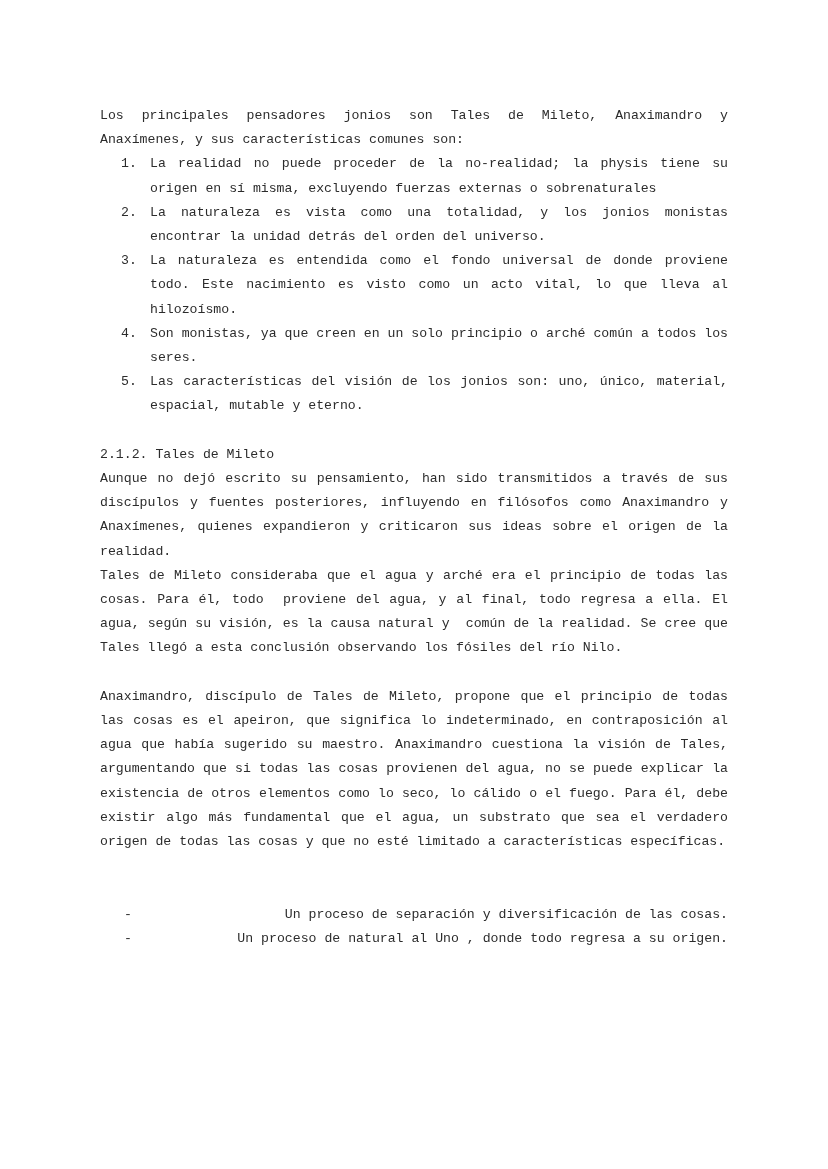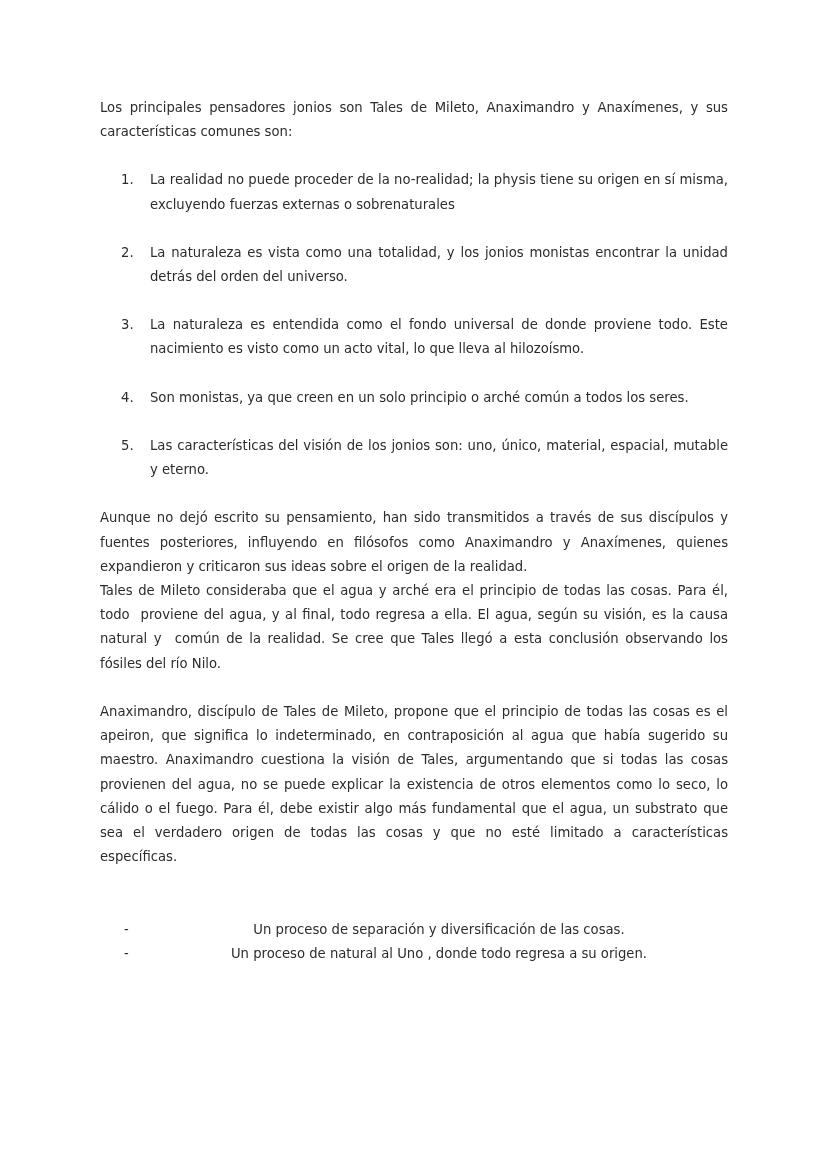--- a/index.html
+++ b/index.html
@@ -14,29 +14,30 @@
     position: relative;
     width: 828px;
     height: 1169px;
     background: #ffffff;
     overflow: hidden;
     box-sizing: border-box;
   }
   .doc-body {
     position: absolute;
     left: 100px;
-    top: 96px;
+    top: 104px;
     width: 628px;
     color: #2c2c2c;
     font-size: 13.2px;
     line-height: 24.2px;
     text-align: justify;
     text-justify: inter-word;
     -webkit-hyphens: none;
     hyphens: none;
+    font-family: Liberation Mono, monospace;
   }
   p.para {
     margin: 0;
     text-align: justify;
     white-space: pre-wrap;
   }
   
 
   .heading {
     margin: 0;
@@ -67,21 +68,20 @@
     position: absolute;
     left: 21px;
     top: 0;
     width: 24px;
     text-align: left;
     color: #2c2c2c;
   }
   ol.num-list > li > .item-text {
     display: block;
     text-align: justify;
-    margin-top: 24px;
   }
 
   
   ul.dash-list {
     margin: 0;
     padding: 0;
     list-style: none;
   }
   ul.dash-list > li {
     position: relative;
@@ -90,21 +90,21 @@
     margin: 0;
   }
   ul.dash-list > li > .marker {
     position: absolute;
     left: 24px;
     top: 0;
     color: #2c2c2c;
   }
   ul.dash-list > li > .item-text {
     display: block;
-    text-align: center;
+    text-align: right;
   }
 </style>
 </head>
 <body>
 
 <div class="page">
   <div class="doc-body">
 
     <p class="para">Los principales pensadores jonios son Tales de Mileto, Anaximandro y Anaxímenes, y sus características comunes son:</p>
 
@@ -126,20 +126,21 @@
         <span class="item-text">Son monistas, ya que creen en un solo principio o arché común a todos los seres.</span>
       </li>
       <li>
         <span class="marker">5.</span>
         <span class="item-text">Las características del visión de los jonios son: uno, único, material, espacial, mutable y eterno.</span>
       </li>
     </ol>
 
     <div class="spacer-line"></div>
 
+    <h2 class="heading">2.1.2. Tales de Mileto</h2>
 
     <p class="para">Aunque no dejó escrito su pensamiento, han sido transmitidos a través de sus discípulos y fuentes posteriores, influyendo en filósofos como Anaximandro y Anaxímenes, quienes expandieron y criticaron sus ideas sobre el origen de la realidad.</p>
 
     <p class="para">Tales de Mileto consideraba que el agua y arché era el principio de todas las cosas. Para él, todo  proviene del agua, y al final, todo regresa a ella. El agua, según su visión, es la causa natural y  común de la realidad. Se cree que Tales llegó a esta conclusión observando los fósiles del río Nilo.</p>
 
     <div class="spacer-line"></div>
 
 
     <p class="para">Anaximandro, discípulo de Tales de Mileto, propone que el principio de todas las cosas es el apeiron, que significa lo indeterminado, en contraposición al agua que había sugerido su maestro. Anaximandro cuestiona la visión de Tales, argumentando que si todas las cosas provienen del agua, no se puede explicar la existencia de otros elementos como lo seco, lo cálido o el fuego. Para él, debe existir algo más fundamental que el agua, un substrato que sea el verdadero origen de todas las cosas y que no esté limitado a características específicas.</p>
 

